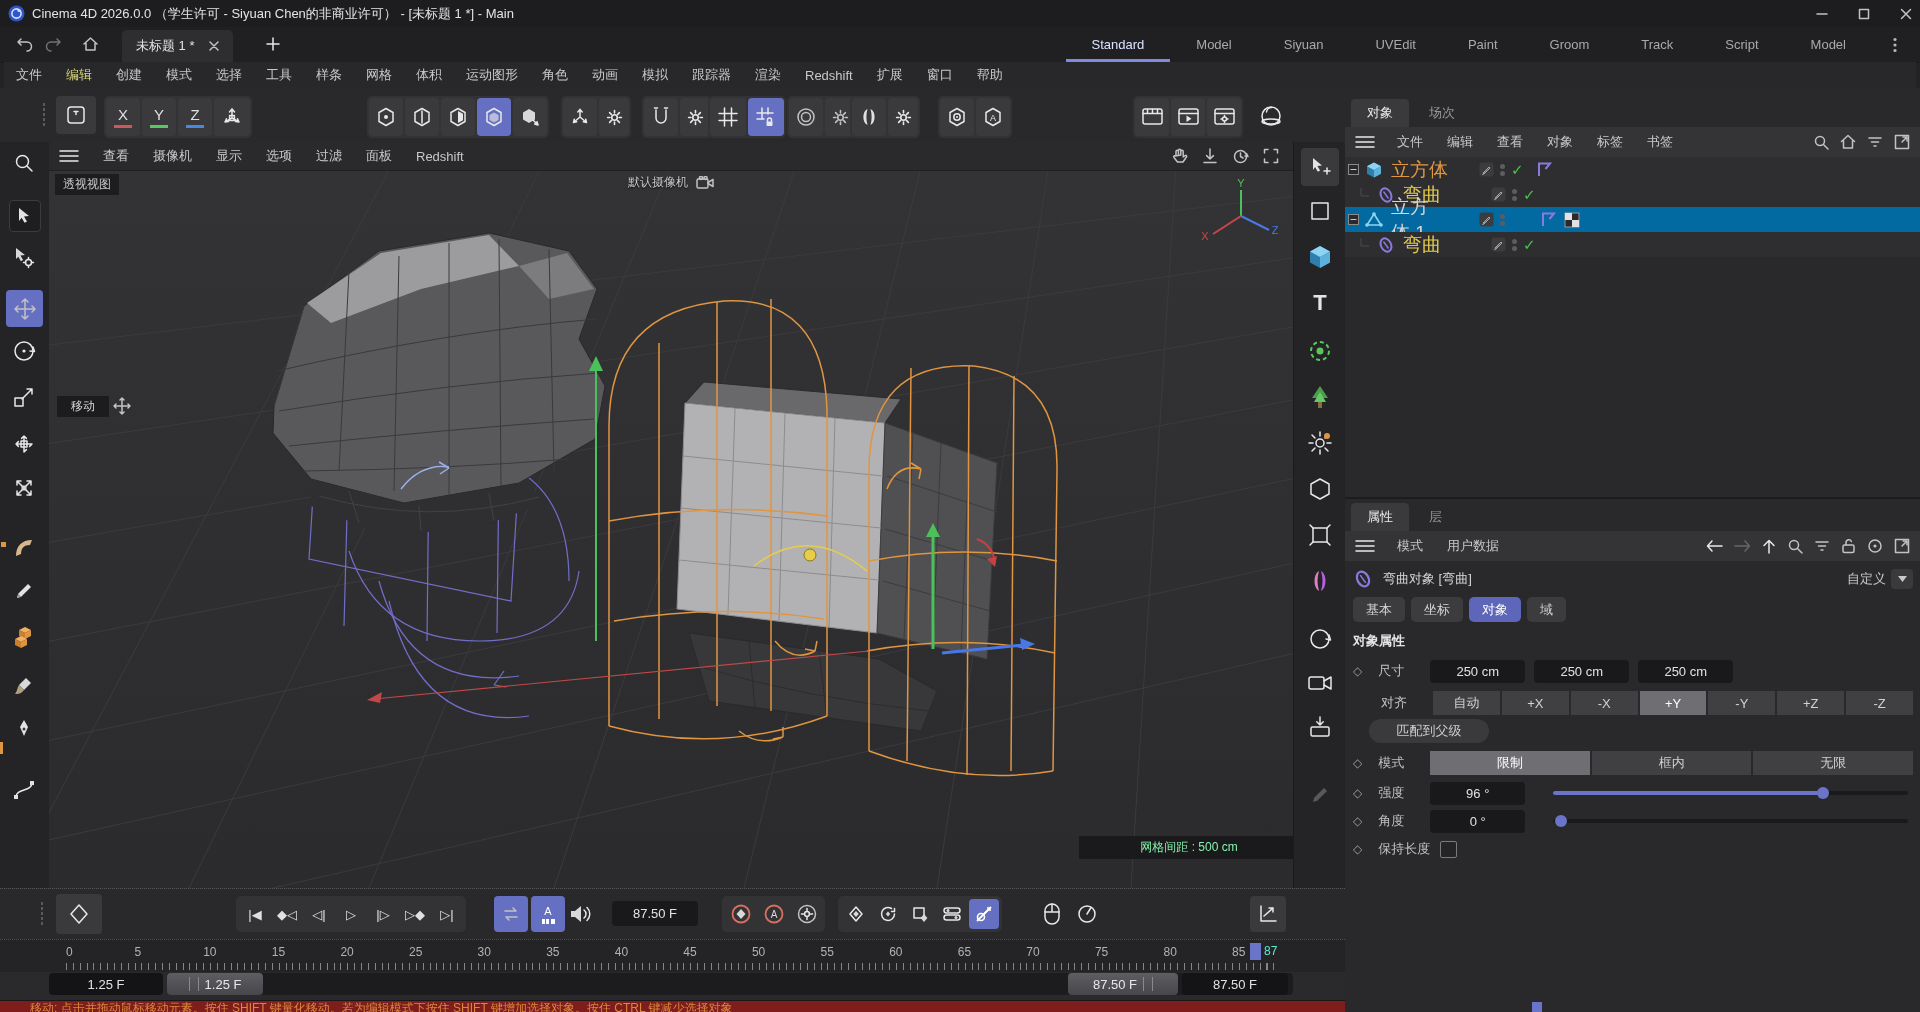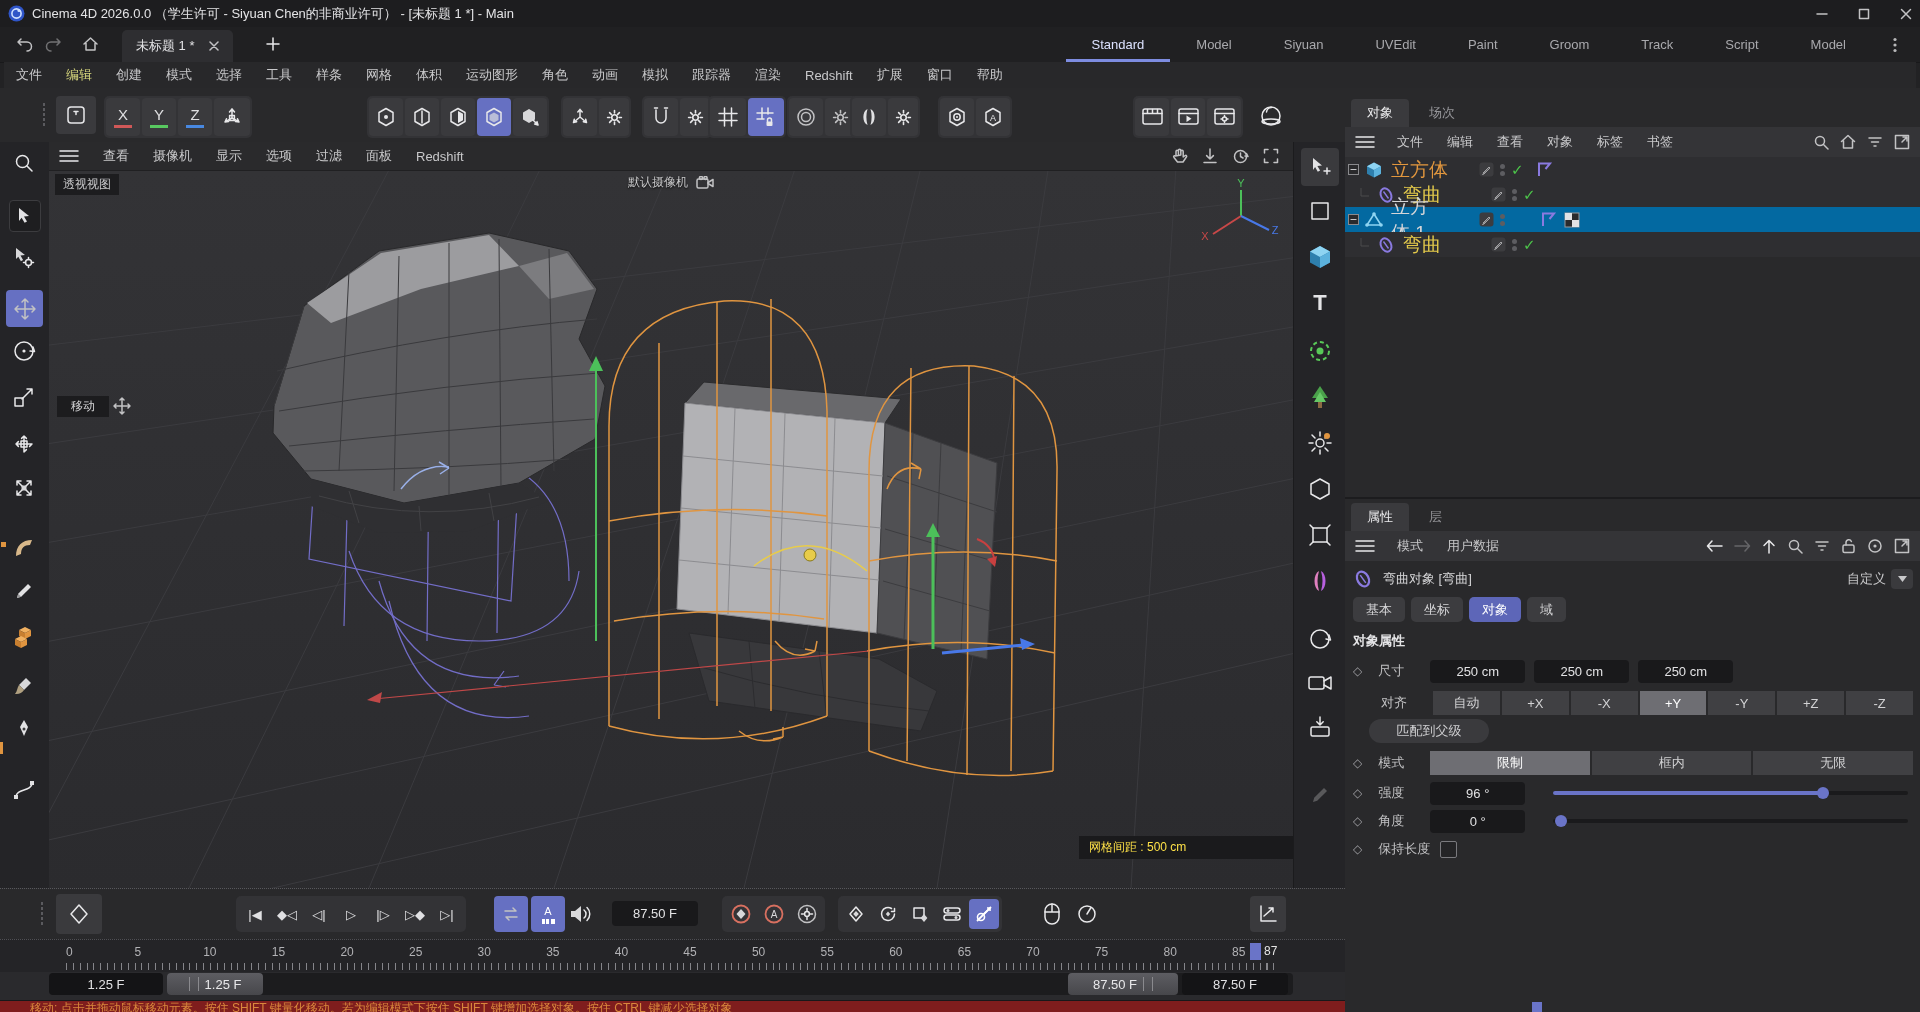--- a/index.html
+++ b/index.html
@@ -495,21 +495,21 @@
           <rect x="1" y="3" width="11" height="9" rx="1.5" class="ic"></rect>
           <path class="ic" d="M12 6.5l5-3v7l-5-3"></path>
           <circle cx="5" cy="2" r="1.6" class="ic"></circle>
           <circle cx="9.5" cy="2" r="1.6" class="ic"></circle>
         </svg>
     </div>
     <div class="abs" style="left:8px;top:254px;background:#1c1c1e;padding:2px 14px;font-size:12px;color:#d2d2d4;">移动</div>
     <svg class="abs" style="left:64px;top:255px" width="18" height="18" viewBox="0 0 18 18">
         <path class="ic" stroke="#d8d8da" d="M9 1v16M1 9h16M9 1L7 3M9 1l2 2M9 17l-2-2M9 17l2-2M1 9l2-2M1 9l2 2M17 9l-2-2M17 9l-2 2"></path>
       </svg>
-    <div class="abs" style="left:1030px;top:694px;width:200px;background:#1a1a1c;padding:3px 10px;font-size:12px;color:#fde047;text-align:left;">网格间距 : 500 cm</div>
+    <div class="abs" style="left:1030px;top:694px;width:200px;background:#1a1a1c;padding:3px 10px;font-size:12px;color:#86efac;text-align:center;">网格间距 : 500 cm</div>
 
     <div class="abs" style="left:1130px;top:36px;width:100px;height:70px;">
       <svg width="100" height="70" viewBox="0 0 100 70">
         <path d="M62 38 L62 12" stroke="#4cc05a" stroke-width="2"></path>
         <path d="M62 38 L34 56" stroke="#c84848" stroke-width="2"></path>
         <path d="M62 38 L90 52" stroke="#4878e8" stroke-width="2"></path>
         <text x="62" y="9" text-anchor="middle" font-size="11" fill="#4cc05a">Y</text>
         <text x="26" y="62" text-anchor="middle" font-size="11" fill="#c84848">X</text>
         <text x="96" y="56" text-anchor="middle" font-size="11" fill="#4878e8">Z</text>
       </svg>
@@ -985,21 +985,21 @@
       <div class="abs btn" style="left:1250px;top:7px;width:36px;height:36px;">
         <svg width="20" height="20" viewBox="0 0 20 20">
             <path class="ic icw" stroke-width="1.8" d="M3 2v15h15M6 12l9-8M15 4h-4M15 4v4"></path>
           </svg>
       </div>
     </div>
 
     <div class="abs" style="left:0;top:50px;width:1345px;height:33px;background:#242427;border-top:1px dotted #505054;">
       <div class="abs" style="left:66px;top:4px;white-space:nowrap;"><span class="ruler-num">0</span><span class="ruler-num">5</span><span class="ruler-num">10</span><span class="ruler-num">15</span><span class="ruler-num">20</span><span class="ruler-num">25</span><span class="ruler-num">30</span><span class="ruler-num">35</span><span class="ruler-num">40</span><span class="ruler-num">45</span><span class="ruler-num">50</span><span class="ruler-num">55</span><span class="ruler-num">60</span><span class="ruler-num">65</span><span class="ruler-num">70</span><span class="ruler-num">75</span><span class="ruler-num">80</span><span class="ruler-num">85</span></div>
       <div class="abs" style="left:1250px;top:3px;width:11px;height:17px;background:#6a74c8;"></div>
-      <span class="abs" style="left:1264px;top:4px;font-size:12px;color:#e5e5e5;">87</span>
+      <span class="abs" style="left:1264px;top:4px;font-size:12px;color:#5eead4;">87</span>
       <div class="abs" style="left:66px;top:23px;width:1210px;height:7px;background-image:repeating-linear-gradient(to right,#85858a 0,#85858a 1px,transparent 1px,transparent 6.86px);"></div>
     </div>
 
     <div class="abs" style="left:0;top:83px;width:1345px;height:25px;background:#2a2a2d;">
       <div class="abs fld" style="left:49px;top:1px;width:114px;height:22px;background:#141416;">1.25 F</div>
       <div class="abs" style="left:167px;top:1px;width:1126px;height:22px;background:#1c1c1e;border-radius:4px;"></div>
       <div class="abs handle" style="left:167px;top:1px;width:96px;height:22px;">
         <div class="griplines" style="margin:0 6px 0 0;"></div>
           <span>1.25 F</span>
       </div>

